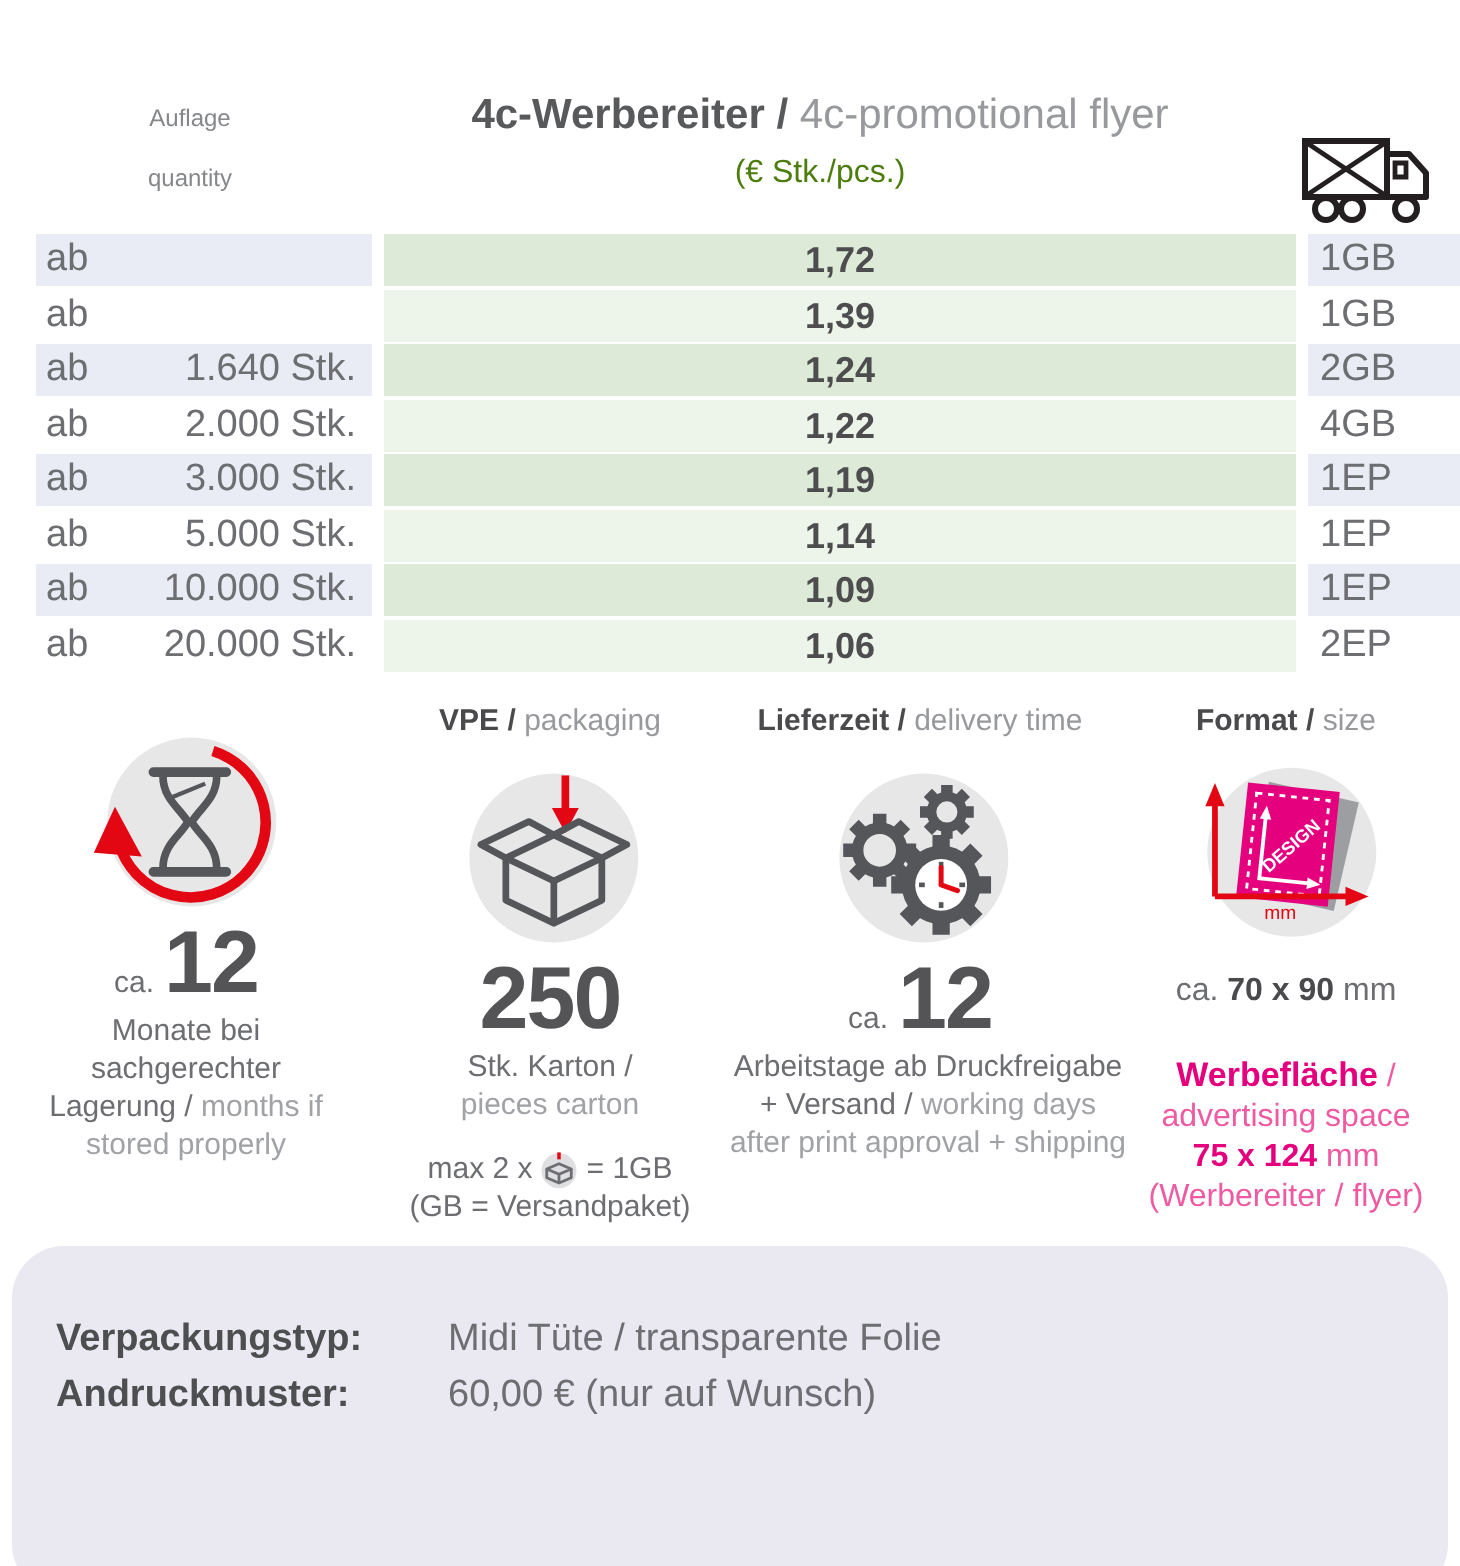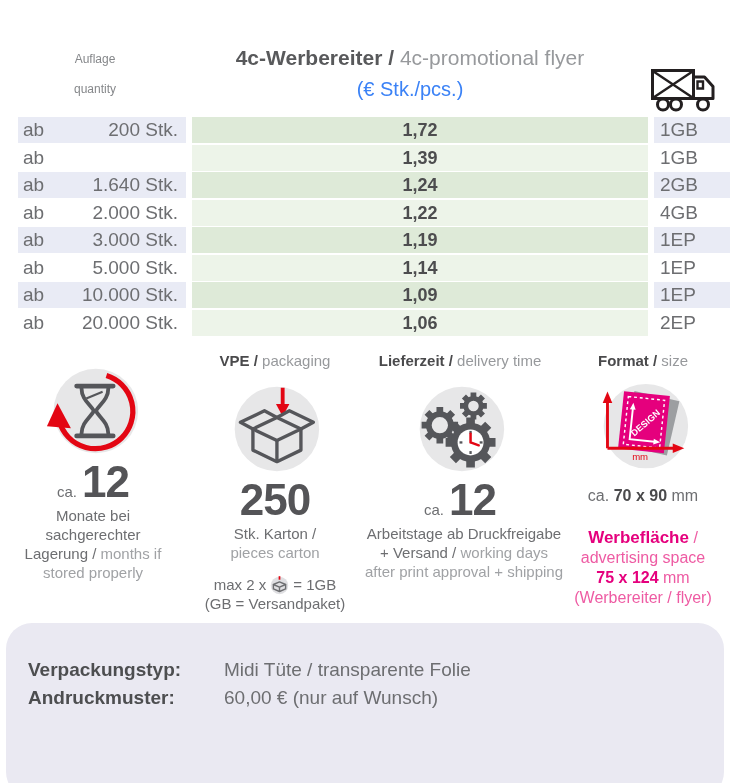--- a/index.html
+++ b/index.html
@@ -13,21 +13,21 @@
     width:730px;height:783px;background:#fff;overflow:hidden;position:relative;
     font-family:"Liberation Sans","DejaVu Sans",sans-serif;color:var(--text_mid);
   }
   
   .h-qty{position:absolute;left:20px;top:44px;width:150px;text-align:center;
     font-size:12px;line-height:30px;color:#85878a;}
   .h-prod{position:absolute;left:170px;top:44px;width:480px;text-align:center;}
   .h-prod .t{font-size:21px;line-height:28px;}
   .h-prod .t b{color:#58595b;font-weight:700;}
   .h-prod .t .light{color:#97999c;font-weight:400;}
-  .h-prod .u{font-size:20px;color:#3b82f6;margin-top:6px;}
+  .h-prod .u{font-size:16px;color:#4d7c0f;margin-top:6px;}
   .h-truck{position:absolute;right:8px;top:66px;width:72px;height:50px;}
   
   .table{position:absolute;left:0;top:117px;width:730px;}
   .row{display:flex;height:26px;margin-bottom:1.5px;font-size:19px;}
   .c-qty{margin-left:18px;width:168px;display:flex;align-items:center;color:var(--text_mid);}
   .c-qty .ab{padding-left:5px;}
   .c-qty .qty{flex:1;text-align:right;padding-right:8px;}
   .c-price{width:456px;margin-left:6px;text-align:center;line-height:26px;
     font-weight:700;color:var(--text_dark);font-size:18px;}
   .c-ship{flex:1;margin-left:6px;padding-left:6px;line-height:26px;color:var(--text_mid);}
@@ -90,21 +90,20 @@
     <circle cx="13" cy="38.5" r="5.5" fill="#fff" stroke="#231f20" stroke-width="3"></circle>
     <circle cx="26" cy="38.5" r="5.5" fill="#fff" stroke="#231f20" stroke-width="3"></circle>
     <circle cx="53" cy="38.5" r="5.5" fill="#fff" stroke="#231f20" stroke-width="3"></circle>
   </svg>
 </div>
 
 <div class="table">
   <div class="row odd">
     <div class="c-qty">
         <span class="ab">ab</span>
-        <span class="qty">200 Stk.</span>
       </div>
     <div class="c-price">1,72</div>
     <div class="c-ship">1GB</div>
   </div>
   <div class="row even">
     <div class="c-qty">
         <span class="ab">ab</span>
       </div>
     <div class="c-price">1,39</div>
     <div class="c-ship">1GB</div>

